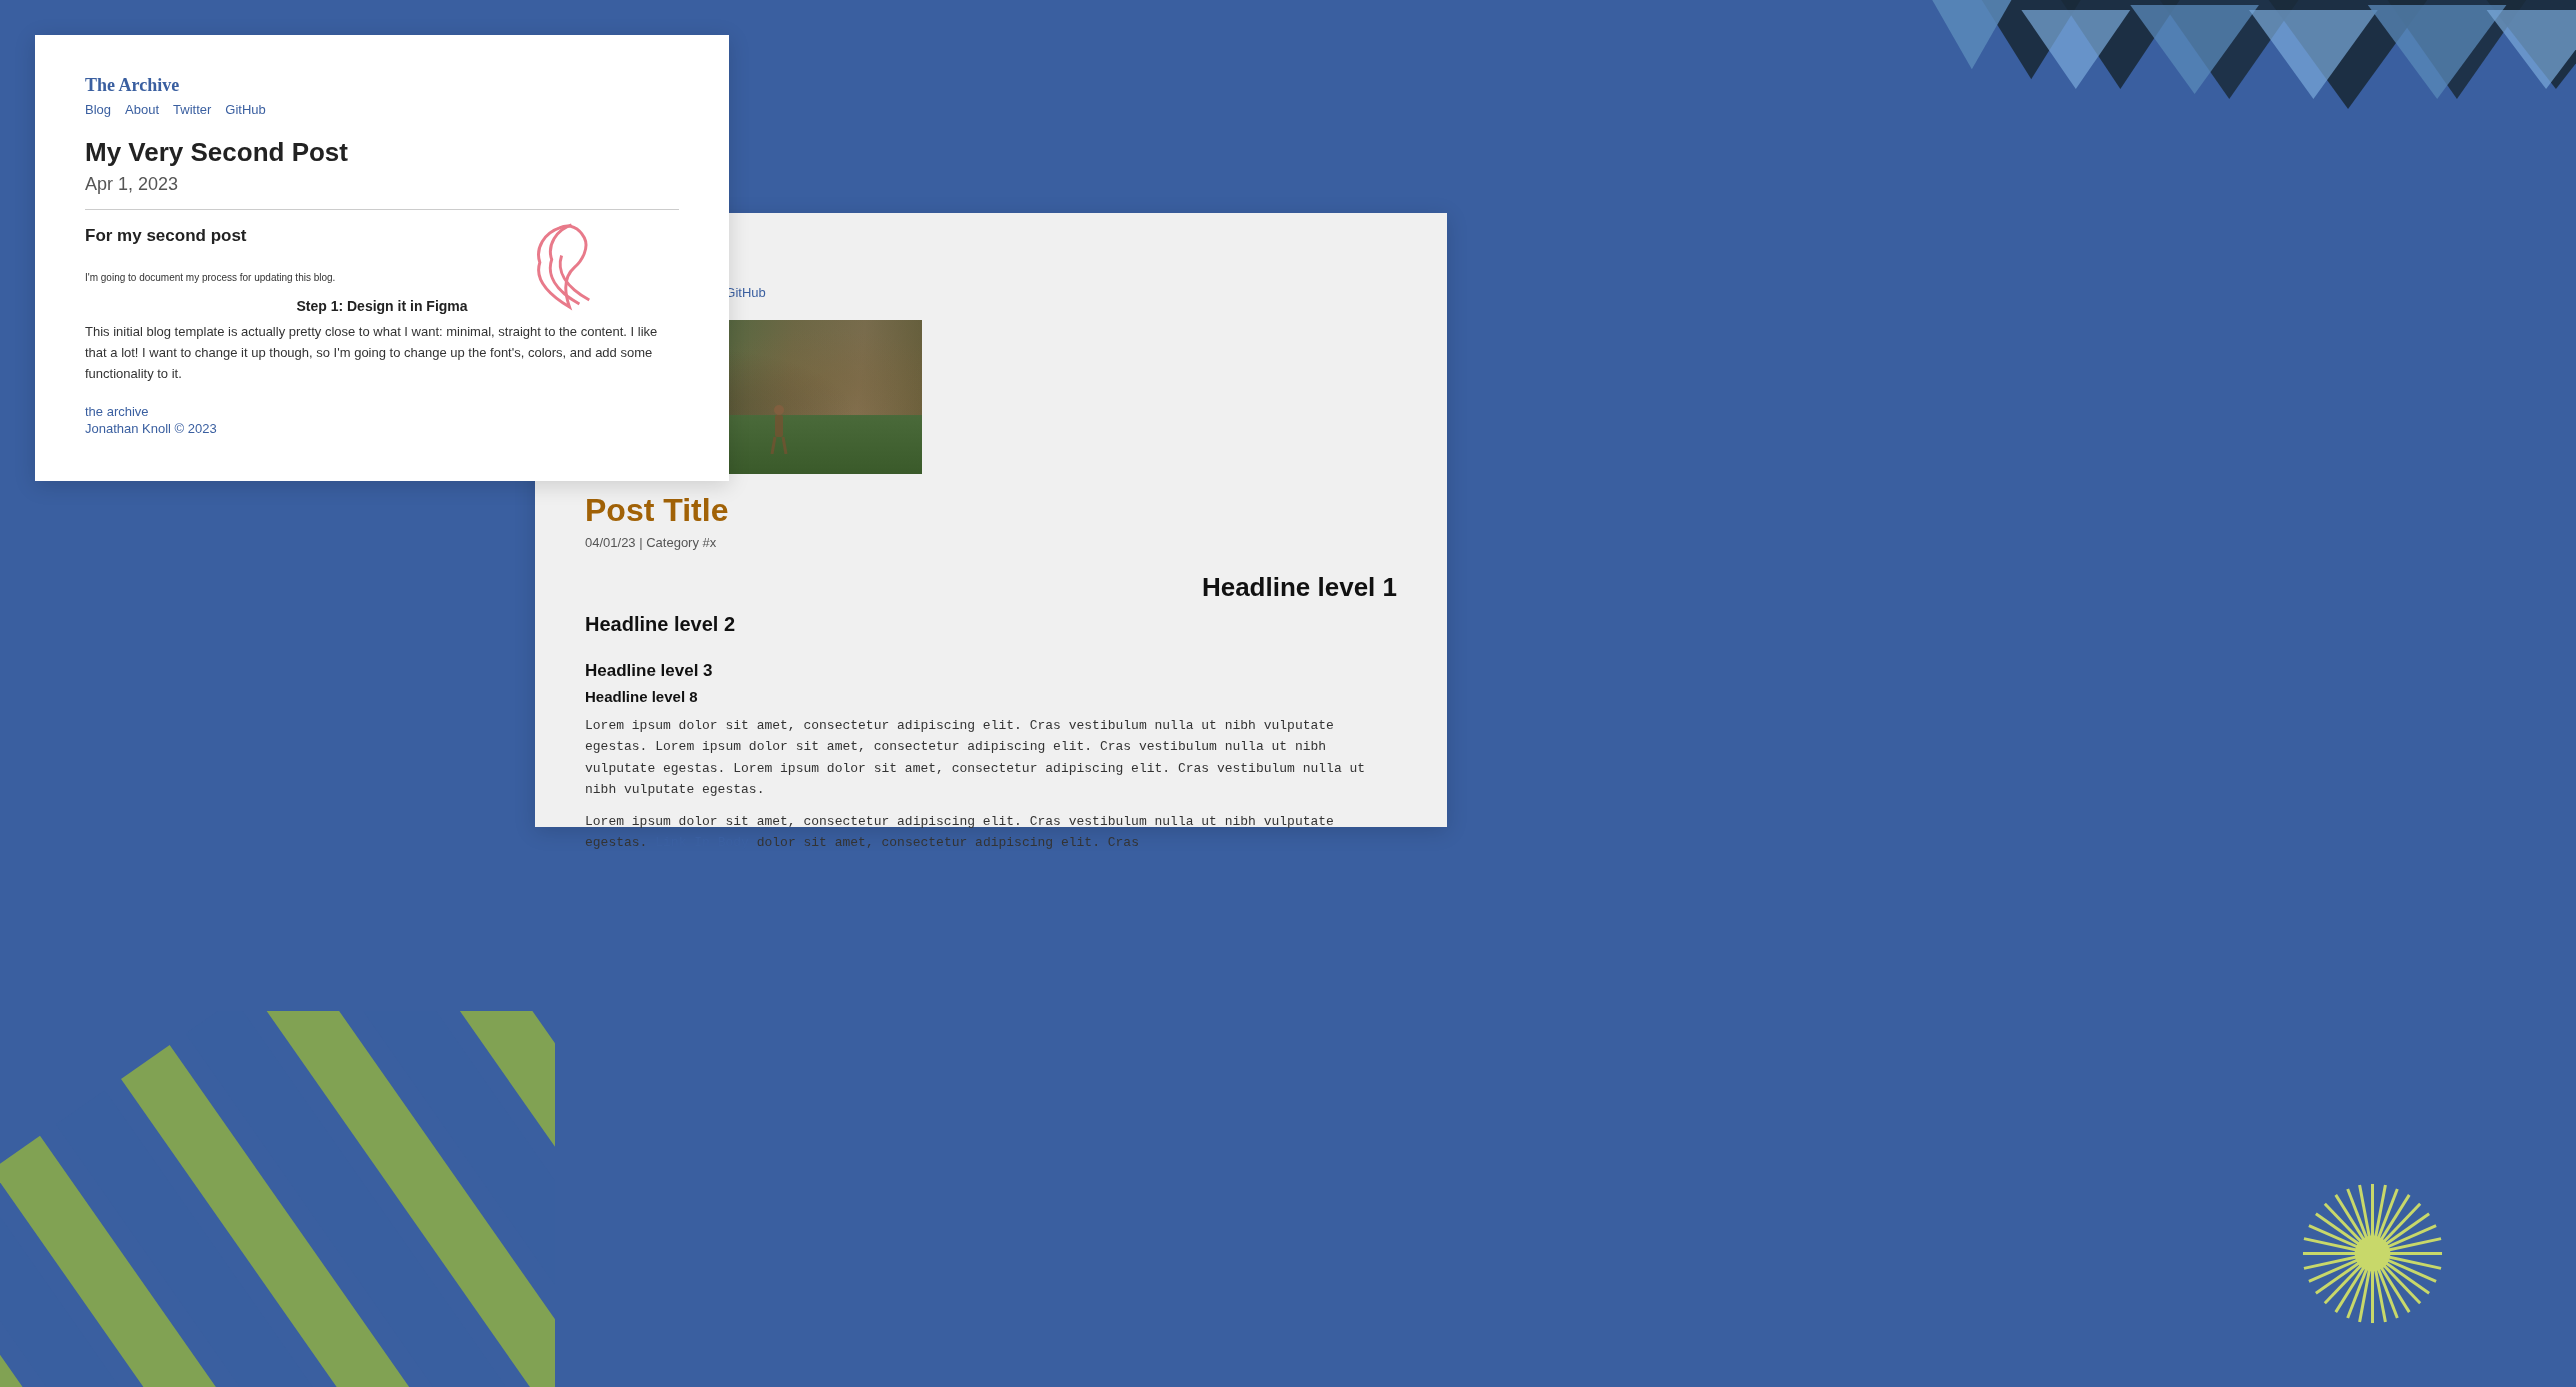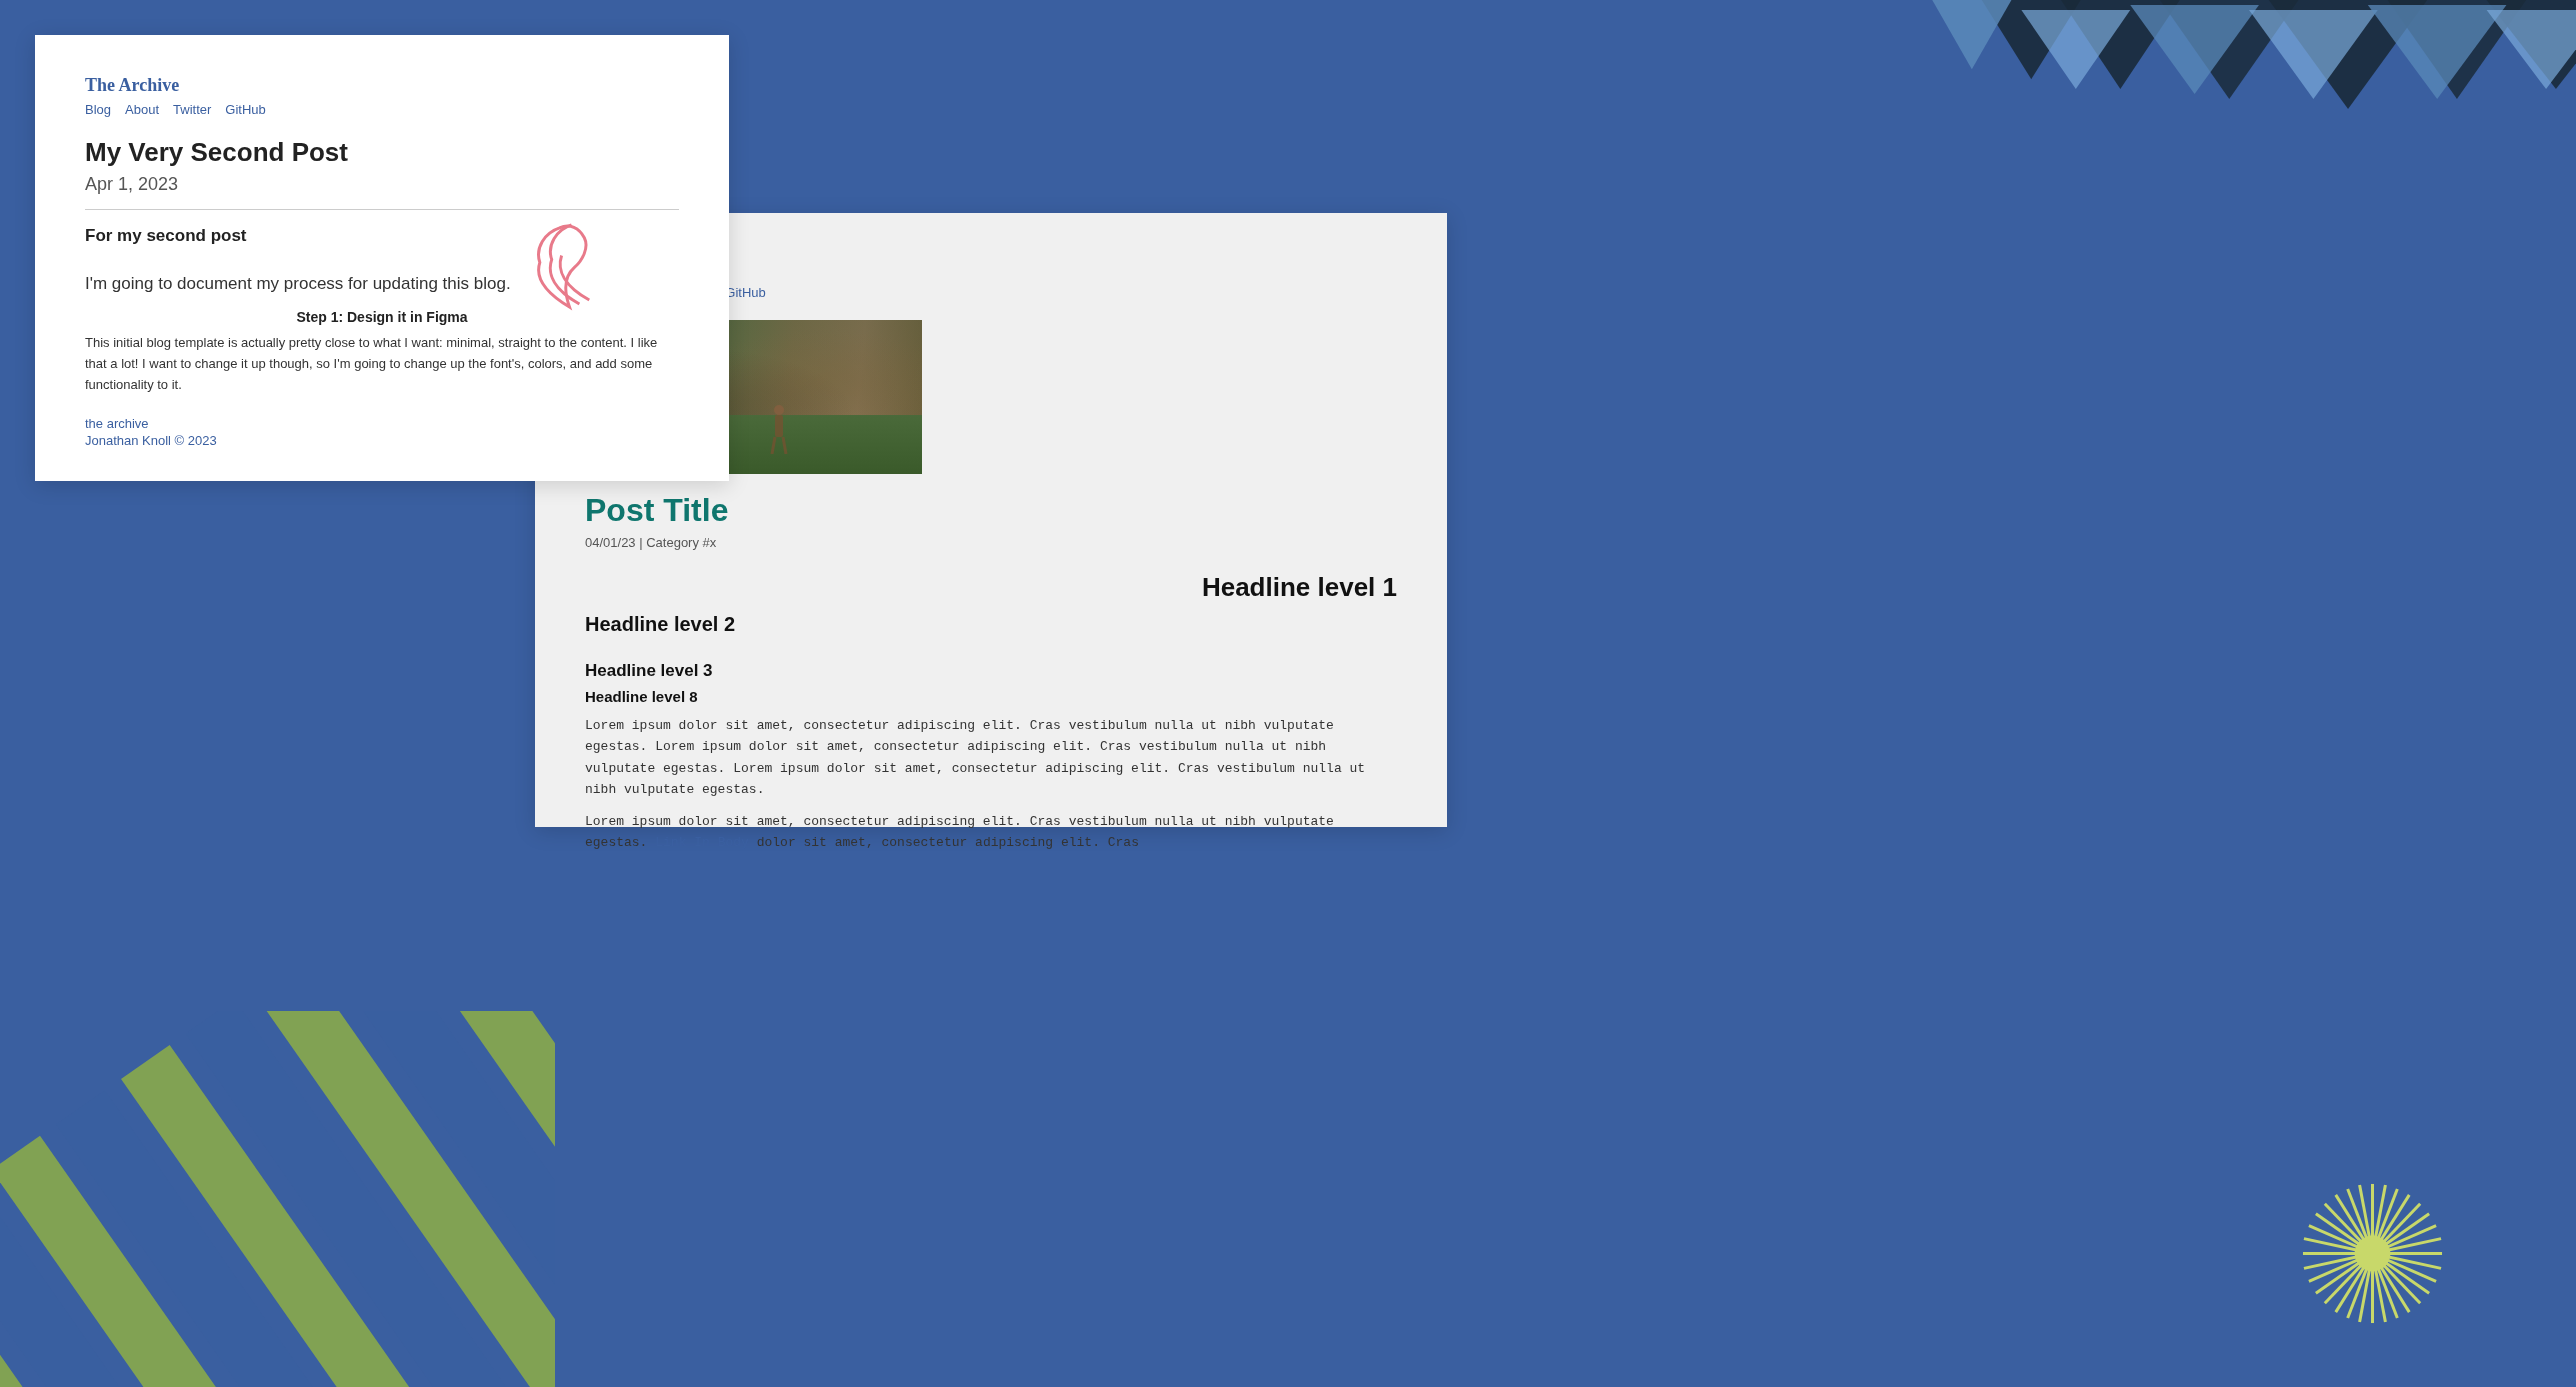--- a/index.html
+++ b/index.html
@@ -84,21 +84,21 @@
     }
     .post-subtitle {
       font-family: Arial, sans-serif;
       font-size: 17px;
       font-weight: bold;
       color: #222;
       margin-bottom: 10px;
     }
     .post-body-text {
       font-family: Arial, sans-serif;
-      font-size: 17px;
+      font-size: 10px;
       color: #333;
       line-height: 1.6;
       margin-bottom: 12px;
       margin-top: 24px;
     }
     .post-step-title {
       font-family: Arial, sans-serif;
       font-size: 14px;
       font-weight: bold;
       color: #222;
@@ -162,21 +162,21 @@
       bottom: 0;
       left: 0;
       right: 0;
       height: 59px;
       background: linear-gradient(180deg, #4a6a3a 0%, #3a5a2a 100%);
     }
     .card2-post-title {
       font-family: Arial, sans-serif;
       font-size: 32px;
       font-weight: bold;
-      color: #0f766e;
+      color: #a16207;
       margin-bottom: 6px;
     }
     .card2-post-meta {
       font-family: Arial, sans-serif;
       font-size: 13px;
       color: #555;
       margin-bottom: 22px;
     }
     .card2-h1 {
       font-family: Arial, sans-serif;

